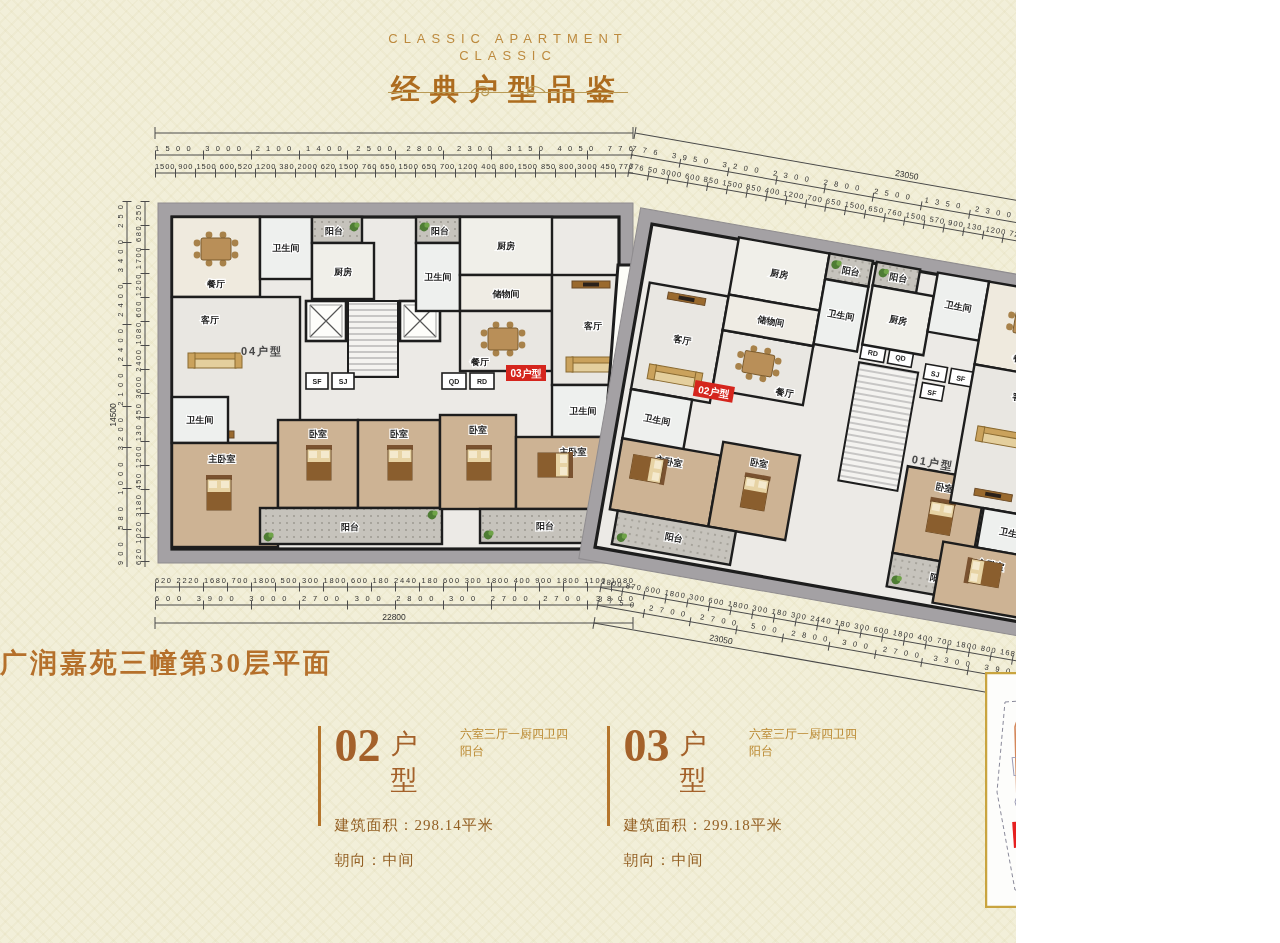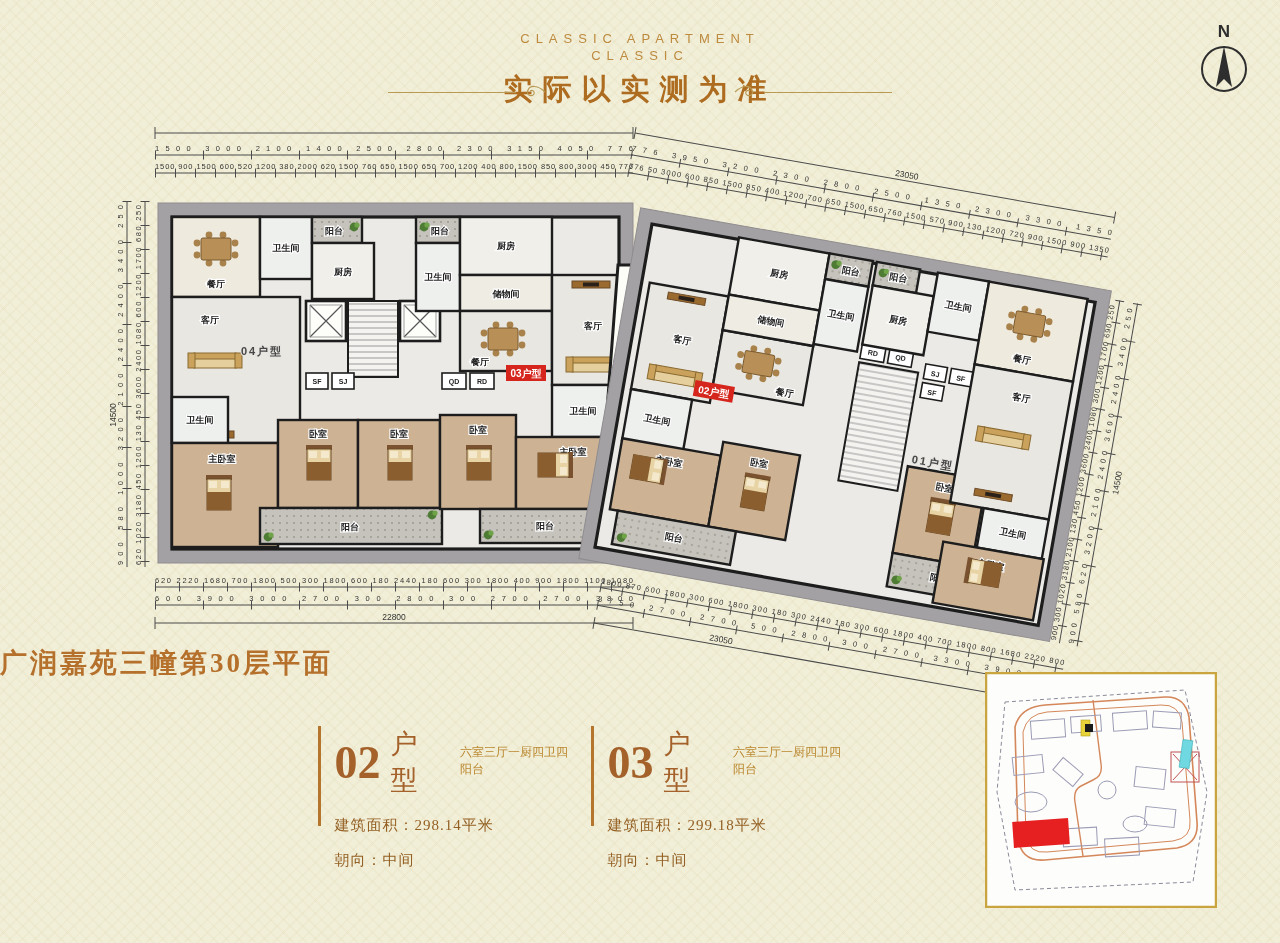--- a/index.html
+++ b/index.html
@@ -1,17 +1,17 @@
 <!DOCTYPE html>
 <html><head>
 <meta charset="utf-8">
 <style>
   html,body{margin:0;padding:0;}
   .page{
-    position:relative;width:1280px;height:943px;overflow:hidden;
+    position:relative;width:1016px;height:943px;overflow:hidden;
     background-color:#f2efd9;
     background-image:
       repeating-linear-gradient(45deg, rgba(205,195,140,.10) 0 2px, transparent 2px 9px),
       repeating-linear-gradient(-45deg, rgba(205,195,140,.10) 0 2px, transparent 2px 9px);
     font-family:"Liberation Sans",sans-serif;
   }
   
   .hdr{position:absolute;top:30px;left:0;width:100%;text-align:center;}
   .hdr .sub{color:#bd8a3e;font-size:13px;letter-spacing:6px;line-height:17px;font-family:"Liberation Sans",sans-serif;}
   .hdr .main{margin-top:6px;color:#ad6c1f;font-size:29px;font-weight:bold;letter-spacing:10px;font-family:"Liberation Serif",serif;}
@@ -21,21 +21,21 @@
   .curl{position:absolute;top:84px;width:26px;height:16px;}
   .curl.l{left:520px;}
   .curl.r{right:520px;transform:scaleX(-1);}
   
   .plan-title{position:absolute;top:645px;left:0;width:1000px;text-align:left;
     color:#b5702b;font-size:27px;font-weight:bold;letter-spacing:3px;
     font-family:"Liberation Serif",serif;}
   
   .unit-card{position:absolute;top:726px;display:flex;}
   .card-rule{width:3px;background:#b5752c;margin-right:14px;}
-  .card-head{display:flex;align-items:center;margin-bottom:10px;}
+  .card-head{display:flex;align-items:flex-start;margin-bottom:10px;}
   .u-num{font-size:46px;line-height:40px;font-weight:bold;color:#a4612a;font-family:"Liberation Serif",serif;}
   .u-type{font-size:27px;color:#a4612a;letter-spacing:8px;margin-left:10px;padding-bottom:2px;font-family:"Liberation Serif",serif;}
   .u-tag{font-size:12px;font-weight:normal;color:#b9862c;padding-bottom:4px;}
   .u-line{font-size:15px;color:#935f22;margin-top:16px;font-family:"Liberation Serif",serif;letter-spacing:1px;}
   
   .note{position:absolute;left:35px;top:905px;font-size:13px;font-weight:bold;color:#45443c;letter-spacing:1px;}
   
   .room-lb{font-size:9px;font-weight:bold;fill:#222;paint-order:stroke;stroke:#ffffff;stroke-width:2.2px;
     font-family:"Liberation Sans",sans-serif;}
   .unit-lb{font-size:11px;font-weight:bold;fill:#474747;letter-spacing:2px;paint-order:stroke;stroke:#e6e4e0;stroke-width:2px;}
@@ -45,21 +45,21 @@
   .dim-total{font-size:8.5px;fill:#333;}
 </style>
 </head>
 <body>
 
 <div class="page">
 
   <div class="hdr">
     <div class="sub">CLASSIC APARTMENT</div>
     <div class="sub">CLASSIC</div>
-    <div class="main">实际以实测为准</div>
+    <div class="main">经典户型品鉴</div>
   </div>
   <div class="flourish l"></div>
   <div class="flourish r"></div>
   <svg class="curl l" viewBox="0 0 26 16">
     <path d="M25,8 C18,1 10,1 8,6 C6,10 10,13 13,11 C16,9 13,5 10,7" fill="none" stroke="#b99a55" stroke-width="1.2"></path>
   </svg>
   <svg class="curl r" viewBox="0 0 26 16">
     <path d="M25,8 C18,1 10,1 8,6 C6,10 10,13 13,11 C16,9 13,5 10,7" fill="none" stroke="#b99a55" stroke-width="1.2"></path>
   </svg>
 
@@ -365,21 +365,21 @@
       <div class="card-head">
         <span class="u-num">02</span>
         <span class="u-type">户 型</span>
         <span class="u-tag">六室三厅一厨四卫四阳台</span>
       </div>
       <div class="u-line"><span>建筑面积：</span><span>298.14平米</span></div>
       <div class="u-line"><span>朝向：</span><span>中间</span></div>
     </div>
   </div>
 
-  <div class="unit-card" style="left:575px;width:250px;padding-left:16px;">
+  <div class="unit-card" style="left:591px;width:250px;padding-left:16px;">
     <div class="card-rule" style="height:100px"></div>
     <div>
       <div class="card-head">
         <span class="u-num">03</span>
         <span class="u-type">户 型</span>
         <span class="u-tag">六室三厅一厨四卫四阳台</span>
       </div>
       <div class="u-line"><span>建筑面积：</span><span>299.18平米</span></div>
       <div class="u-line"><span>朝向：</span><span>中间</span></div>
     </div>

